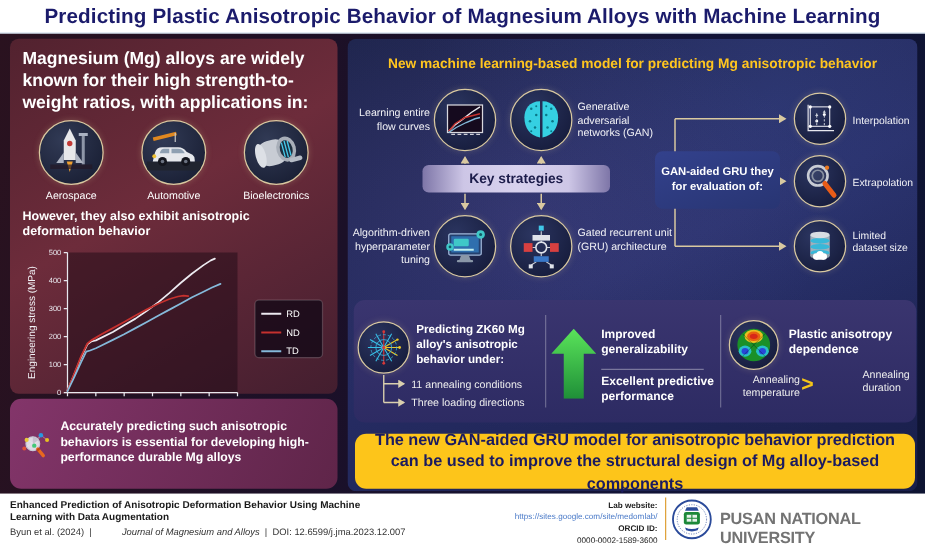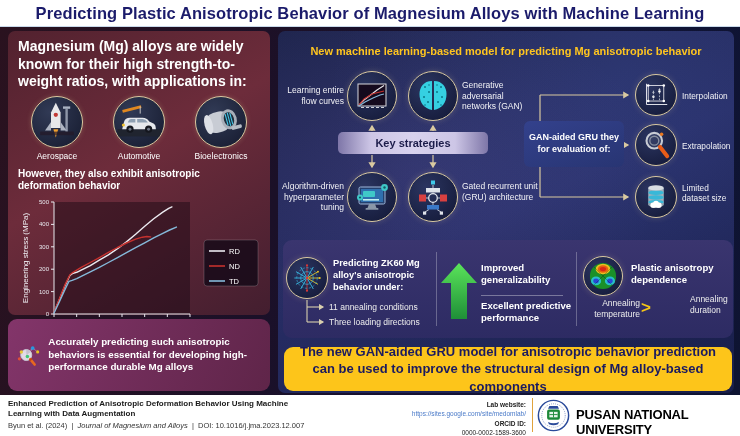--- a/index.html
+++ b/index.html
@@ -66,29 +66,29 @@
   .gt-sym{position:absolute;left:358px;top:58px;font-size:17px;font-weight:bold;color:#f5c518;}
   
   .banner{position:absolute;left:6px;top:316px;width:448px;height:44px;border-radius:9px;
           background:#fdc51a;display:flex;align-items:center;justify-content:center;text-align:center;
           color:#1b1b60;font-size:13px;font-weight:bold;line-height:1.35;padding:0 12px;}
   
   .footer{position:absolute;left:0;top:395px;width:740px;height:41px;background:#fff;}
   .paper-title{position:absolute;left:8px;top:4px;width:310px;font-size:8px;font-weight:bold;
                color:#1a1a1a;line-height:1.3;}
   .citation{position:absolute;left:8px;top:26px;width:360px;font-size:7.5px;color:#333;}
-  .citation .j{font-style:italic;}
+  .citation .j{font-style:italic;margin-left:20px;}
   .lab-block{position:absolute;left:396px;top:5px;width:130px;text-align:right;font-size:6.5px;
              line-height:1.45;color:#222;white-space:nowrap;}
   .lab-block .lbl{font-weight:bold;}
   .lab-block .url{color:#4a7ac8;}
   .foot-div{position:absolute;left:532px;top:3px;width:1px;height:34px;background:#e0a33c;}
   .pnu-logo{position:absolute;left:537px;top:4px;}
   .pnu-name{position:absolute;left:576px;top:12px;font-size:13px;font-weight:bold;
-            color:#000000;letter-spacing:-0.2px;}
+            color:#737373;letter-spacing:-0.2px;}
   svg text{font-family:"Liberation Sans",sans-serif;}
 </style>
 </head>
 <body>
 
 <div id="page">
 
   <div class="title-bar">
     <h1>Predicting Plastic Anisotropic Behavior of Magnesium Alloys with Machine Learning</h1>
   </div>
@@ -440,21 +440,21 @@
     </div>
   </div>
 
   <div class="footer">
     <div class="paper-title">Enhanced Prediction of Anisotropic Deformation Behavior Using Machine Learning with Data Augmentation</div>
     <div class="citation">
       <span>Byun et al. (2024)</span>
       &nbsp;<span>|</span>&nbsp;
       <span class="j">Journal of Magnesium and Alloys</span>
       &nbsp;<span>|</span>&nbsp;
-      <span>DOI: 10.1016/j.jma.2023.12.007</span>
+      <span>DOI: 12.6599/j.jma.2023.12.007</span>
     </div>
     <div class="lab-block">
       <div class="lbl">Lab website:</div>
       <div class="url">https://sites.google.com/site/medomlab/</div>
       <div class="lbl">ORCID ID:</div>
       <div>0000-0002-1589-3600</div>
     </div>
     <div class="foot-div"></div>
     <svg class="pnu-logo" width="33" height="33" viewBox="0 0 36 36">
       <circle cx="18" cy="18" r="16.5" fill="#ffffff" stroke="#2a4a9a" stroke-width="1.6"></circle>

